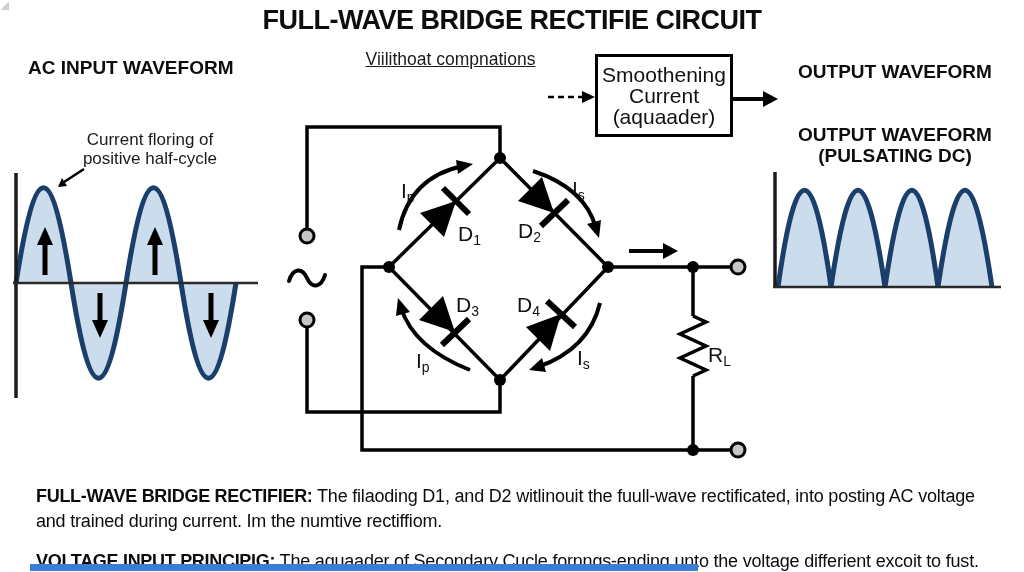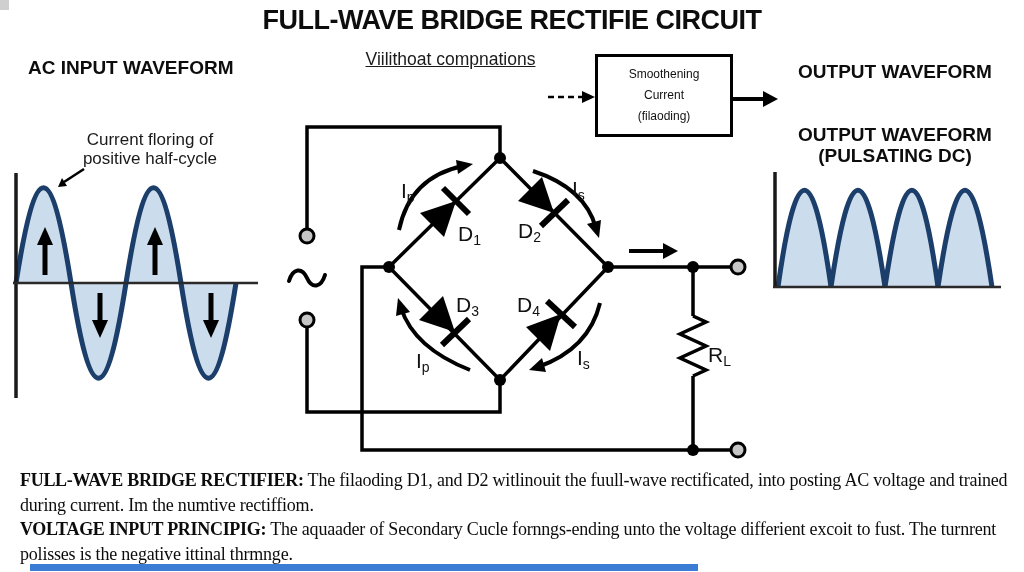--- a/index.html
+++ b/index.html
@@ -1,18 +1,18 @@
 <!DOCTYPE html>
 <html><head>
 <meta charset="utf-8">
 <style>
   html,body{margin:0;padding:0;background:#ffffff;}
   #canvas{
     position:relative;width:1024px;height:572px;background:#ffffff;overflow:hidden;
-    font-family:"Liberation Sans",sans-serif;color:#111;
+    font-family:"Liberation Sans",sans-serif;color:#111;border-radius:17px;
   }
   .abs{position:absolute;}
   .title{
     left:0;top:5px;width:1024px;text-align:center;
     font-size:27px;font-weight:bold;letter-spacing:-0.5px;color:#0d0d0d;
   }
   .section-head{font-size:19px;font-weight:bold;color:#0d0d0d;white-space:nowrap;}
   .ac-head{left:28px;top:57px;}
   .out-head1{left:770px;top:61px;width:250px;text-align:center;}
   .out-head2{left:770px;top:124px;width:250px;text-align:center;line-height:21px;}
@@ -20,24 +20,24 @@
     left:60px;top:130px;width:180px;text-align:center;
     font-size:17px;line-height:19px;color:#1a1a1a;
   }
   .filter-note{
     left:338px;top:49px;width:225px;text-align:center;
     font-size:17.5px;line-height:21px;color:#1a1a1a;text-decoration:underline;
   }
   .filter-box{
     left:595px;top:54px;width:132px;height:77px;border:3px solid #000;background:#fff;
     display:flex;flex-direction:column;align-items:center;justify-content:center;
-    font-size:12px;line-height:21px;text-align:center;color:#111;
+    font-size:21px;line-height:21px;text-align:center;color:#111;
   }
   .caption{left:20px;top:468px;width:992px;font-size:18px;line-height:24.5px;letter-spacing:-0.2px;color:#0c0c0c;}
-  .caption p{margin:0;font-family:Liberation Serif, serif;}
+  .caption p{margin:16px;}
   .caption strong{letter-spacing:-0.3px;}
   svg text{font-family:"Liberation Sans",sans-serif;font-size:21px;fill:#111;}
   svg .sub{font-size:14px;}
   .corner-chip{left:0;top:0;width:9px;height:10px;background:#cfcfcf;}
   .progress-bar{left:30px;top:564px;width:668px;height:7px;background:#3b7cd5;}
 </style>
 </head>
 <body>
 
 <div id="canvas">
@@ -53,21 +53,21 @@
     <div>positive half-cycle</div>
   </div>
 
   <div class="abs filter-note">
     <div>Viilithoat compnations</div>
   </div>
 
   <div class="abs filter-box">
     <div>Smoothening</div>
     <div>Current</div>
-    <div>(filaoding)</div>
+    <div>(aquaader)</div>
   </div>
 
   <div class="abs section-head out-head1">OUTPUT WAVEFORM</div>
 
   <div class="abs section-head out-head2">
     <div>OUTPUT WAVEFORM</div>
     <div>(PULSATING DC)</div>
   </div>
 
   <svg class="abs" style="left:545px;top:88px;" width="52" height="20" viewBox="0 0 52 20">

